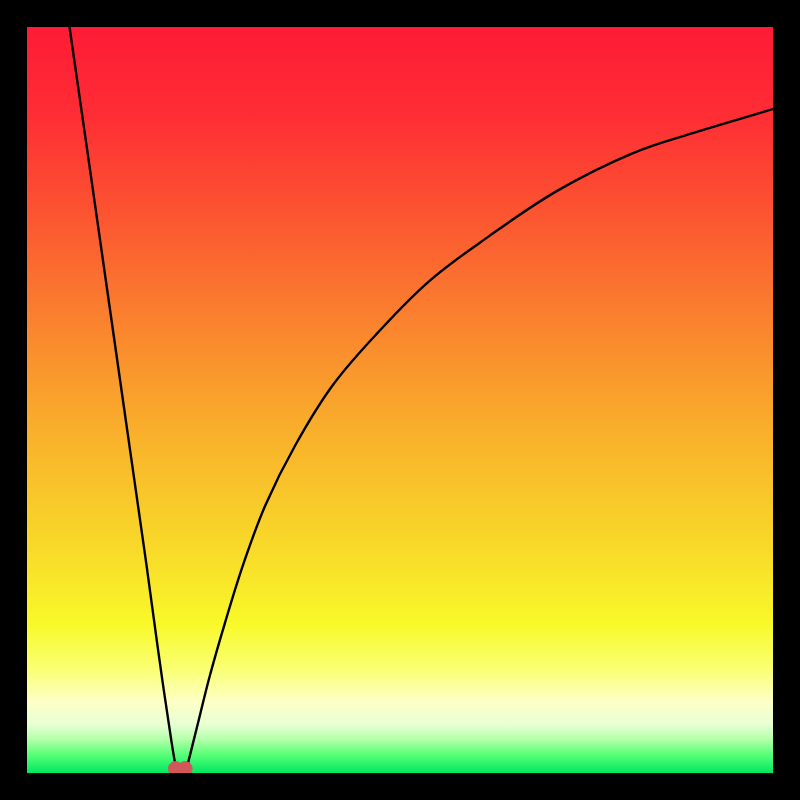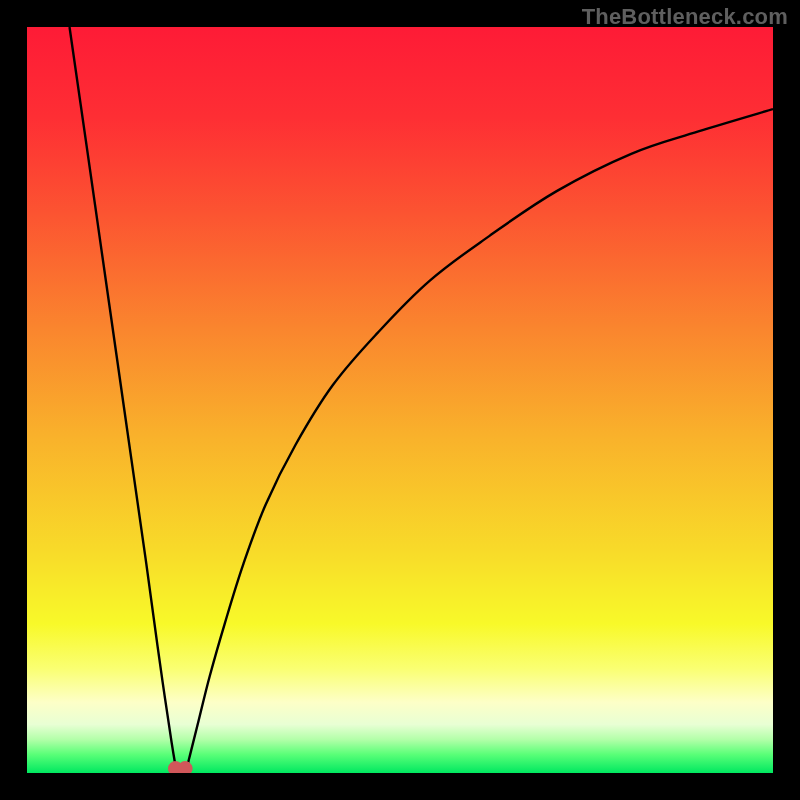--- a/index.html
+++ b/index.html
@@ -62,15 +62,14 @@
       </defs>
       <rect id="bg-rect" x="0" y="0" fill="url(#bg-grad)" width="746" height="746"></rect>
       <path id="curve-left" fill="none" stroke-width="2.4" d="M 42.522 0 C 45.61044 21.4848, 53.90596 79.076, 59.68 119.36000000000001 C 65.45404 159.64400000000003, 69.2288 186.20160000000007, 74.60000000000001 223.80000000000007 C 79.97120000000001 261.39840000000004, 84.1488 290.6416, 89.52 328.23999999999995 C 94.8912 365.8383999999999, 99.06880000000001 395.0816, 104.44000000000001 432.68 C 109.81120000000001 470.27840000000003, 114.6602 503.55, 119.36 537.12 C 124.0598 570.6899999999999, 127.19299999999998 595.0096, 130.54999999999998 619.18 C 133.90699999999998 643.3503999999999, 135.45868 653.9436, 138.01 671.4 C 140.56132 688.8564, 142.84408000000002 704.0748, 144.72400000000002 716.16 C 146.60392000000002 728.2452, 147.51404000000002 733.1687999999999, 148.454 738.54 C 149.39396 743.9112, 149.67744 744.6572, 149.946 746" stroke="#000000"></path>
       <path id="curve-right" fill="none" stroke-width="2.4" d="M 158.152 746 C 158.55483999999998 744.6572, 159.31575999999998 742.5684, 160.39 738.54 C 161.46424 734.5115999999999, 162.1058 731.6768, 164.12 723.62 C 166.13420000000002 715.5632, 168.223 707.208, 171.58 693.78 C 174.937 680.352, 178.0702 666.4764, 182.77 649.02 C 187.46980000000002 631.5636, 191.6474 616.942, 197.69 596.8 C 203.7326 576.6579999999999, 208.95459999999997 558.6048, 216.33999999999997 537.12 C 223.72539999999998 515.6352, 229.3204 498.9248, 238.72 477.44 C 248.1196 455.9552, 256.4748 439.2448, 268.56 417.76 C 280.6452 396.2752, 291.08919999999995 378.222, 305.85999999999996 358.08 C 320.63079999999997 337.938, 333.1636 324.6592, 350.62 305.86 C 368.07640000000004 287.06080000000003, 382.69800000000004 271.0964, 402.84000000000003 253.64 C 422.982 236.18359999999998, 439.6924 224.9936, 462.52 208.88 C 485.34759999999994 192.7664, 504.1468 178.89079999999998, 529.66 164.12 C 555.1732 149.34920000000002, 578.7468 137.56240000000005, 604.26 126.82000000000005 C 629.7732 116.07760000000006, 645.8868 112.49680000000008, 671.4 104.44000000000005 C 696.9132 96.38320000000003, 732.572 86.08839999999996, 746 82.05999999999995" stroke="#000000"></path>
       <path id="min-bridge" fill="none" stroke-width="10" stroke-linecap="round" d="M 148.454 741.524 Q 153.303 749 158.152 741.524" stroke="#d1575a"></path>
       <circle id="marker-l" r="7" cx="148.454" cy="741.524" fill="#d1575a" stroke="#d1575a"></circle>
       <circle id="marker-r" r="7" cx="158.152" cy="741.524" fill="#d1575a" stroke="#d1575a"></circle>
     </svg>
   </div>
 
-  <div class="watermark">TheBottleneck.com</div>
 
 </div>
 
 </body></html>

